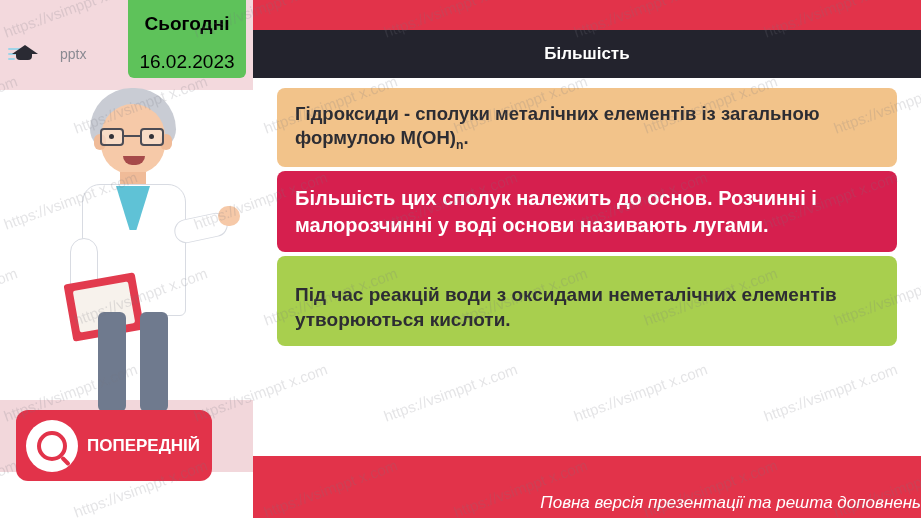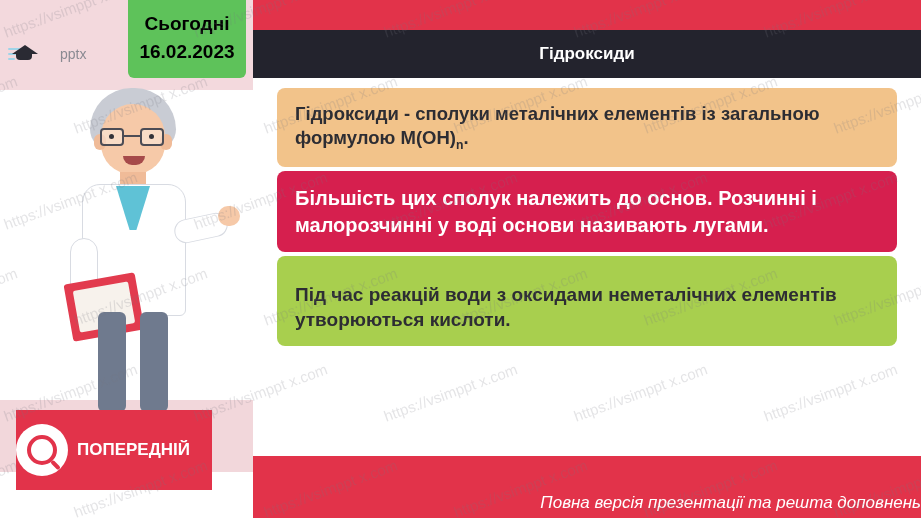--- a/index.html
+++ b/index.html
@@ -118,22 +118,22 @@
     padding-top: 14px;
     box-sizing: border-box;
   }
   .date-badge .today {
     font-size: 19px;
     font-weight: bold;
     line-height: 1.1;
   }
   .date-badge .date {
     font-size: 19px;
-    font-weight: bold;
-    margin-top: 6px;
+    font-weight: normal;
+    margin-top: 16px;
   }
 
   
   .teacher {
     position: absolute;
     left: 46px;
     top: 88px;
     width: 180px;
     height: 340px;
   }
@@ -409,25 +409,26 @@
     font-size: 0.66em;
     vertical-align: sub;
   }
 
   
   .preview-btn {
     position: absolute;
     left: 16px;
     top: 410px;
     width: 196px;
-    height: 80px;
+    height: 71px;
     background: #e2334a;
-    border-radius: 0;
+    border-radius: 12px;
     display: flex;
     align-items: center;
+    padding-left: 10px;
     box-sizing: border-box;
   }
   .preview-btn .circle {
     width: 52px;
     height: 52px;
     border-radius: 50%;
     background: #ffffff;
     display: flex;
     align-items: center;
     justify-content: center;
@@ -554,21 +555,21 @@
         <div class="mag"></div>
       </div>
       <div class="txt">
         <div>ПОПЕРЕДНІЙ</div>
       </div>
     </div>
   </div>
 
   <div class="main">
     <div class="red-top"></div>
-    <div class="title-bar">Гідроксиди</div>
+    <div class="title-bar">Більшість</div>
     <div class="red-bottom"></div>
 
     <div class="content">
       <div class="card orange">
         <span>Гідроксиди  -  сполуки металічних елементів із загальною формулою M(OH)</span><sub>n</sub><span>.</span>
       </div>
       <div class="card crimson">Більшість цих сполук належить до основ. Розчинні і малорозчинні у воді основи називають лугами.</div>
       <div class="card green">Під час реакцій води з оксидами неметалічних елементів утворюються кислоти.</div>
     </div>
   </div>

